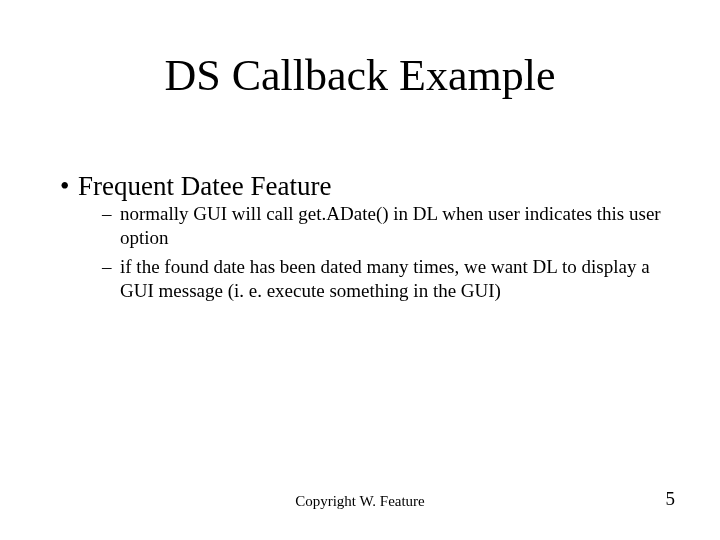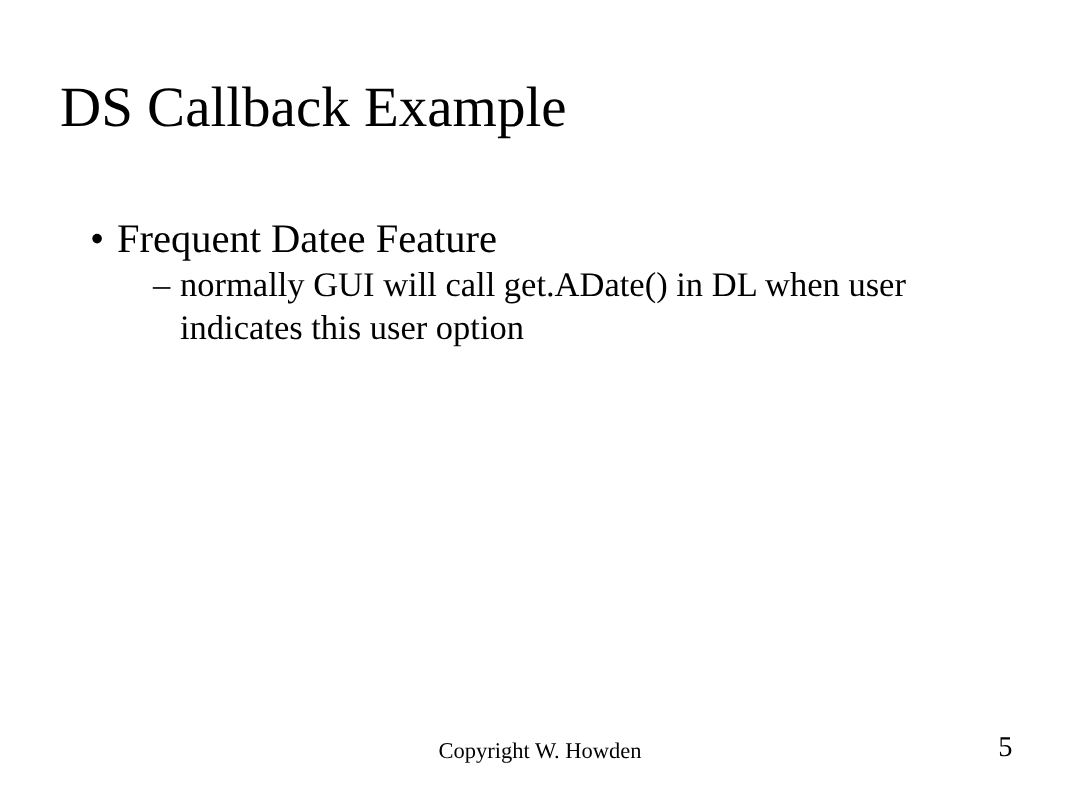--- a/index.html
+++ b/index.html
@@ -10,43 +10,44 @@
     body {
       width: 720px;
       height: 540px;
       background: #ffffff;
       font-family: "Times New Roman", Times, serif;
       color: #000000;
       position: relative;
       padding: 50px 40px 40px 40px;
     }
     .title {
-      font-size: 38px;
+      font-size: 44px;
+      text-align: center;
       font-weight: normal;
-      margin-bottom: 50px;
+      margin-bottom: 70px;
     }
     .bullet-container {
       padding-left: 20px;
     }
     .top-bullet {
       font-size: 27px;
       position: relative;
       padding-left: 18px;
     }
     .top-bullet::before {
       content: "•";
       position: absolute;
       left: 0;
       top: 0;
     }
     .sub-bullets {
       padding-left: 42px;
     }
     .sub-bullet {
-      font-size: 23px;
+      font-size: 19px;
       line-height: 1.28;
       margin-bottom: 4px;
       position: relative;
       padding-left: 18px;
     }
     .sub-bullet::before {
       content: "–";
       position: absolute;
       left: 0;
       top: 0;
@@ -68,17 +69,18 @@
   </style>
 </head>
 <body>
 
 <h1 class="title">DS Callback Example</h1>
 
 <div class="bullet-container">
   <div class="top-bullet">Frequent Datee Feature</div>
   <div class="sub-bullets">
     <div class="sub-bullet">normally GUI will call get.ADate() in DL when user indicates this user option</div>
+    <div class="sub-bullet">if the found date has been dated many times, we want DL to display a GUI message (i. e. execute something in the GUI)</div>
   </div>
 </div>
 
-<div class="footer-copyright">Copyright W. Howden</div>
+<div class="footer-copyright">Copyright W. Feature</div>
 <div class="footer-page">5</div>
 
 </body></html>

